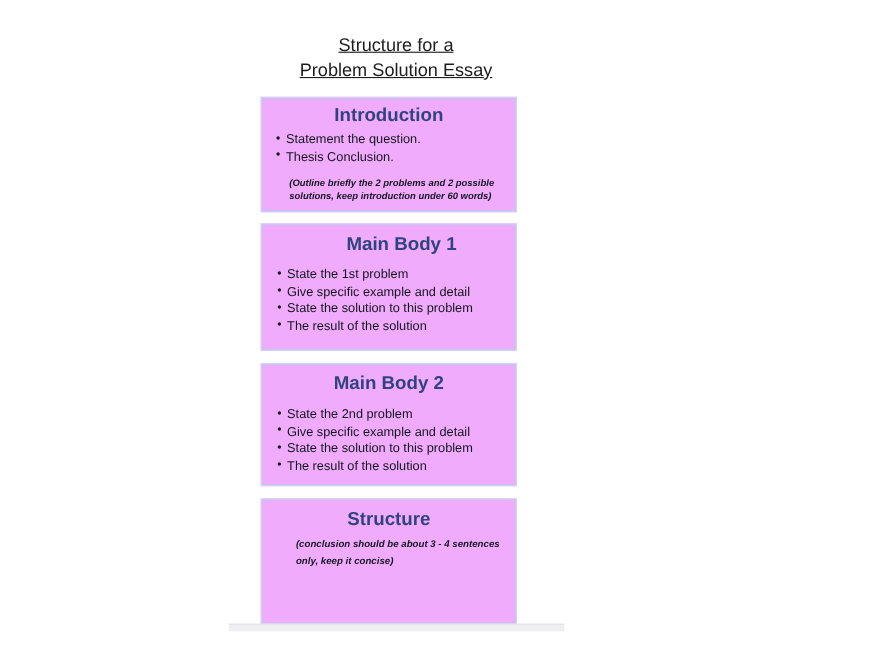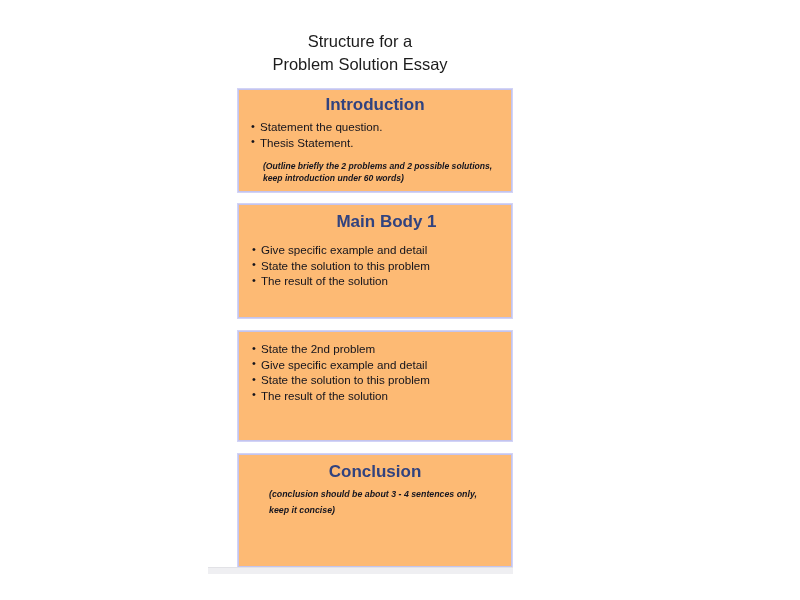--- a/index.html
+++ b/index.html
@@ -20,29 +20,30 @@
   .title {
     position: absolute;
     left: 160px;
     top: 30px;
     width: 400px;
     text-align: center;
     color: #1c1c1c;
     font-size: 16.5px;
     line-height: 23px;
     font-weight: 400;
+    text-decoration: underline;
   }
   .title-line { display: block; white-space: nowrap; }
 
   
   .box {
     position: absolute;
     left: 237px;
-    width: 276px;
-    background: #fdba74;
+    width: 233px;
+    background: #f0abfc;
     box-sizing: border-box;
     border: 1px solid #d2d3f6;
     box-shadow: inset 0 0 0 1px #c3c4ee;
   }
   .box-intro      { top: 88px;  height: 105px; }
   .box-body1      { top: 203px; height: 116px; }
   .box-body2      { top: 330px; height: 112px; }
   .box-conclusion { top: 453px; height: 115px; }
 
   .box-heading {
@@ -119,41 +120,43 @@
 
 <div class="title">
   <span class="title-line">Structure for a</span>
   <span class="title-line">Problem Solution Essay</span>
 </div>
 
 <div class="box box-intro">
   <div class="box-heading">Introduction</div>
   <ul class="bullets">
     <li>Statement the question.</li>
-    <li>Thesis Statement.</li>
+    <li>Thesis Conclusion.</li>
   </ul>
   <p class="note note-intro">(Outline briefly the 2 problems and 2 possible solutions, keep introduction under 60 words)</p>
 </div>
 
 <div class="box box-body1">
   <div class="box-heading">Main Body 1</div>
   <ul class="bullets">
+    <li>State the 1st problem</li>
     <li>Give specific example and detail</li>
     <li>State the solution to this problem</li>
     <li>The result of the solution</li>
   </ul>
 </div>
 
 <div class="box box-body2">
+  <div class="box-heading">Main Body 2</div>
   <ul class="bullets">
     <li>State the 2nd problem</li>
     <li>Give specific example and detail</li>
     <li>State the solution to this problem</li>
     <li>The result of the solution</li>
   </ul>
 </div>
 
 <div class="box box-conclusion">
-  <div class="box-heading">Conclusion</div>
+  <div class="box-heading">Structure</div>
   <p class="note note-conclusion">(conclusion should be about 3 - 4 sentences only, keep it concise)</p>
 </div>
 
 <div class="bottom-bar"></div>
 
 </body></html>

